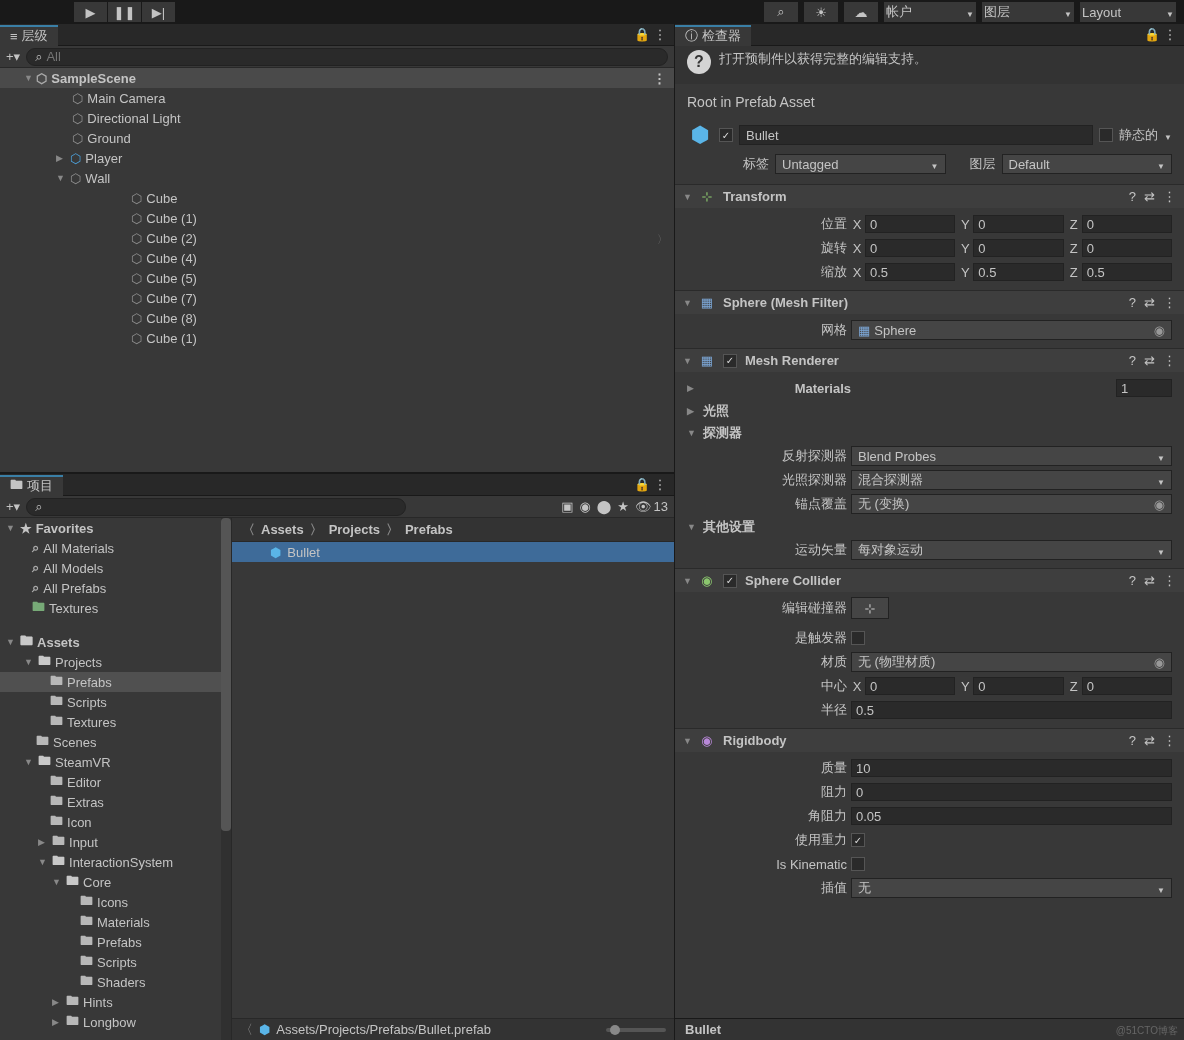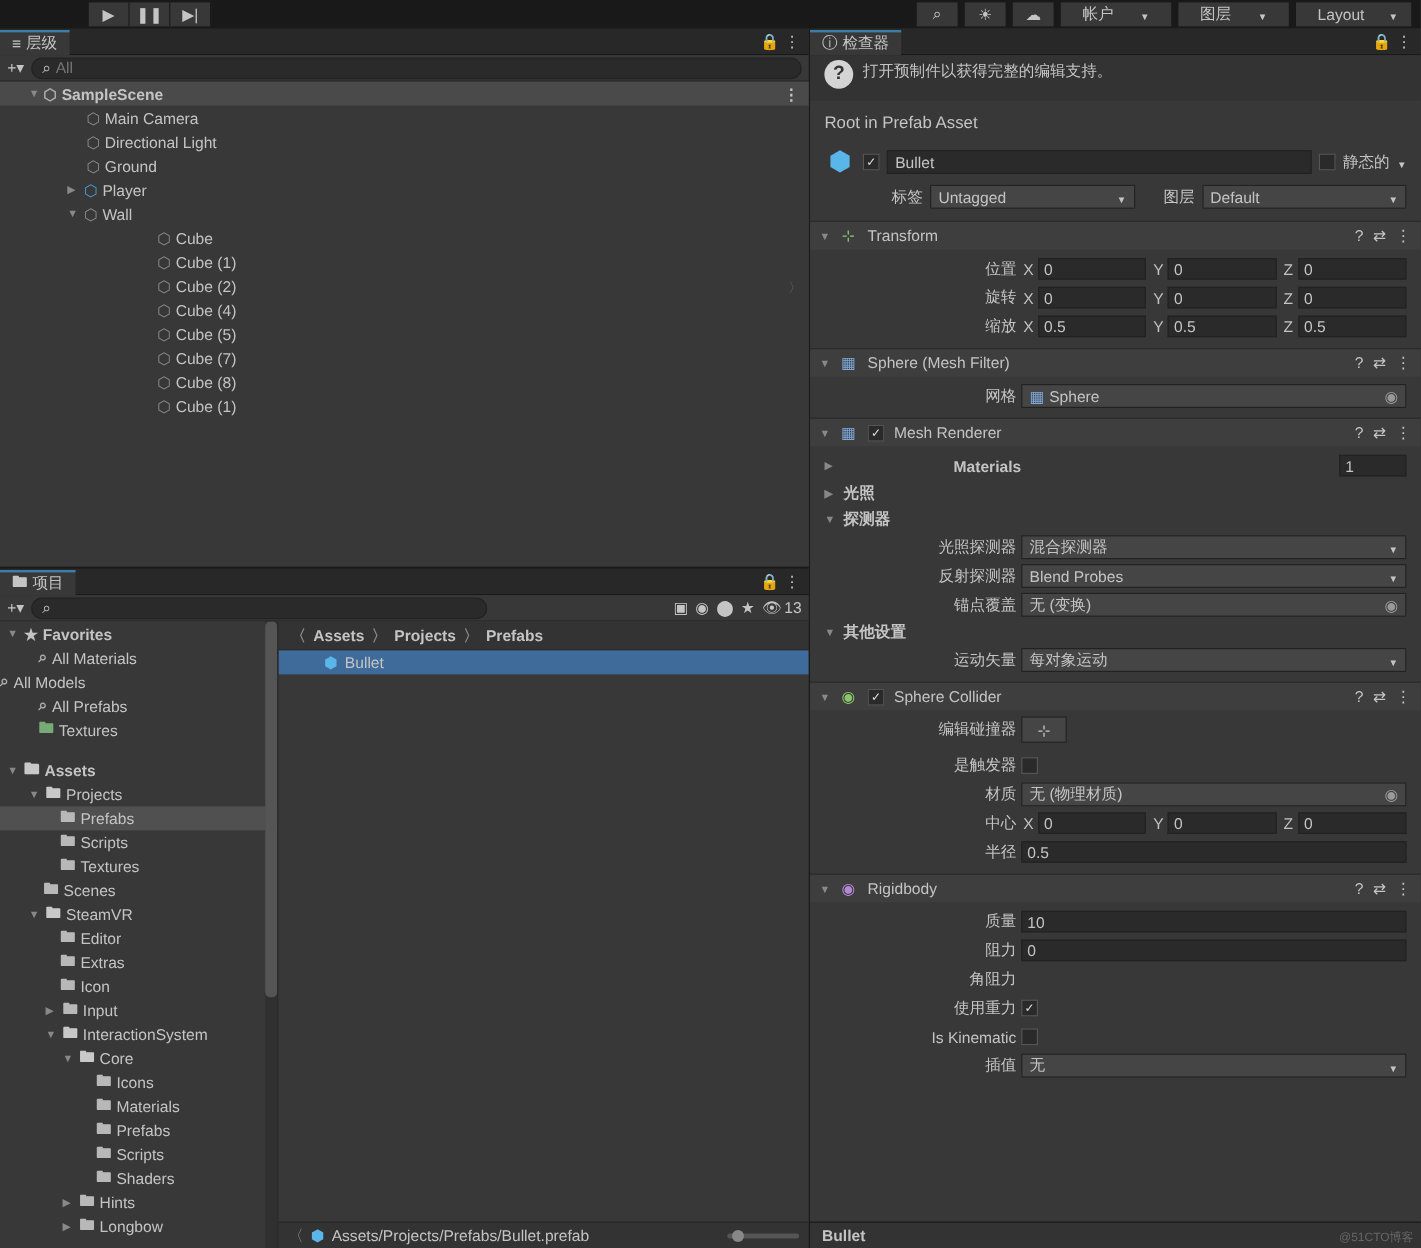--- a/index.html
+++ b/index.html
@@ -3,21 +3,21 @@
 <meta charset="utf-8">
 <style>
 * { margin:0; padding:0; box-sizing:border-box; font-family:Arial,"Microsoft YaHei",sans-serif; font-size:13px; color:#c4c4c4; user-select:none; }
 body { background:#3c3c3c; width:1184px; height:1040px; overflow:hidden; }
 .root { display:flex; flex-direction:column; height:100%; }
 .topbar { height:24px; background:#191919; display:flex; align-items:center; }
 .play-controls { display:flex; margin-left:74px; gap:0; }
 .play-btn { width:34px; height:20px; background:#383838; display:flex; align-items:center; justify-content:center; border-right:1px solid #191919; }
 .top-right { margin-left:auto; display:flex; gap:6px; align-items:center; padding-right:8px; }
 .icon-btn { width:34px; height:20px; background:#383838; display:flex; align-items:center; justify-content:center; }
-.dropdown { height:20px; background:#383838; display:flex; align-items:center; padding:0 18px; gap:20px; }
+.dropdown { height:20px; background:#383838; display:flex; align-items:center; padding:0 2px; gap:20px; }
 .dropdown .arrow { margin-left:auto; }
 .arrow::after { content:"▼"; font-size:8px; color:#c4c4c4; }
 .main { flex:1; display:flex; }
 .left { width:674px; display:flex; flex-direction:column; }
 .right { flex:1; background:#383838; display:flex; flex-direction:column; border-left:1px solid #191919;}
 .panel-tab { height:22px; background:#282828; display:flex; align-items:center; border-bottom:1px solid #191919;}
 .tab { background:#383838; height:21px; padding:0 10px; display:flex; align-items:center; gap:4px; border-top:2px solid #3a7fa6; margin-top:1px;}
 .tab-actions { margin-left:auto; display:flex; gap:2px; padding-right:6px; align-items:center; }
 .tab-actions span { width:16px; text-align:center; }
 .toolbar-row { height:22px; background:#383838; display:flex; align-items:center; padding:0 6px; gap:6px; border-bottom:1px solid #282828;}
@@ -69,21 +69,21 @@
 .chk{width:14px;height:14px;background:#2a2a2a;border:1px solid #555;display:flex;align-items:center;justify-content:center;font-size:10px;}
 .chk.on::after{content:"✓";color:#ddd;}
 .name-input{flex:1;height:20px;background:#2a2a2a;border:1px solid #222;padding:0 6px;display:flex;align-items:center;}
 .obj-row2{display:flex;align-items:center;gap:6px;padding-left:38px;}
 .sel-field{flex:1;height:20px;background:#454545;border:1px solid #222;padding:0 6px;display:flex;align-items:center;}
 .sel-field .arrow{margin-left:auto;}
 .label{width:44px;text-align:right;}
 .comp-header{height:24px;background:#3e3e3e;display:flex;align-items:center;padding:0 8px;gap:8px;border-top:1px solid #2a2a2a;}
 .comp-header .fold{font-size:9px;color:#888;width:8px;}
 .comp-header .cicon{width:16px;height:16px;display:flex;align-items:center;justify-content:center;}
-.comp-header .title{font-weight:normal;text-align:center;}
+.comp-header .title{font-weight:bold;text-align:center;}
 .comp-header .actions{margin-left:auto;display:flex;gap:8px;color:#999;font-size:12px;}
 .comp-body{padding:4px 12px 6px;}
 .prop-row{display:flex;align-items:center;height:24px;gap:4px;}
 .prop-row .plabel{width:160px;text-align:right;}
 .prop-row.indent .plabel{padding-left:18px;}
 .xyz{flex:1;display:flex;gap:4px;}
 .xyz .axis{display:flex;align-items:center;gap:2px;flex:1;}
 .xyz .axis .al{width:12px;text-align:center;}
 .num-input{flex:1;height:18px;background:#2a2a2a;border:1px solid #222;padding:0 4px;display:flex;align-items:center;}
 .obj-field{flex:1;height:20px;background:#454545;border:1px solid #222;padding:0 6px;display:flex;align-items:center;gap:4px;}
@@ -245,21 +245,21 @@
           <div class="proj-left">
             <div class="ptree-row hdr" style="padding-left:6px">
                 <span class="fold">▼</span>
                 <span class="star"></span>
                 <span>Favorites</span>
               </div>
             <div class="ptree-row" style="padding-left:32px">
                 <span class="mag"></span>
                 <span>All Materials</span>
               </div>
-            <div class="ptree-row" style="">
+            <div class="ptree-row" style="padding-left:32px">
                 <span class="mag"></span>
                 <span>All Models</span>
               </div>
             <div class="ptree-row" style="padding-left:32px">
                 <span class="mag"></span>
                 <span>All Prefabs</span>
               </div>
             <div class="ptree-row" style="padding-left:32px">
                 <span style="color:#7a7">🖿</span>
                 <span>Textures</span>
@@ -528,30 +528,30 @@
             </div>
           <div class="sub-header">
               <span class="fold">▶</span>
               <span>光照</span>
             </div>
           <div class="sub-header">
               <span class="fold">▼</span>
               <span>探测器</span>
             </div>
           <div class="prop-row indent">
+              <span class="plabel">反射探测器</span>
+              <div class="sel-field">
+                <span>Blend Probes</span>
+                <span class="arrow"></span>
+              </div>
+            </div>
+          <div class="prop-row indent">
               <span class="plabel">光照探测器</span>
               <div class="sel-field">
                 <span>混合探测器</span>
-                <span class="arrow"></span>
-              </div>
-            </div>
-          <div class="prop-row indent">
-              <span class="plabel">反射探测器</span>
-              <div class="sel-field">
-                <span>Blend Probes</span>
                 <span class="arrow"></span>
               </div>
             </div>
           <div class="prop-row indent">
               <span class="plabel">锚点覆盖</span>
               <div class="obj-field">
                 <span>无 (变换)</span>
                 <span class="tgt">◉</span>
               </div>
             </div>
@@ -633,20 +633,21 @@
           <div class="prop-row">
               <span class="plabel">质量</span>
               <div class="num-input" style="flex:1">10</div>
             </div>
           <div class="prop-row">
               <span class="plabel">阻力</span>
               <div class="num-input" style="flex:1">0</div>
             </div>
           <div class="prop-row">
               <span class="plabel">角阻力</span>
+              <div class="num-input" style="flex:1">0.05</div>
             </div>
           <div class="prop-row">
               <span class="plabel">使用重力</span>
               <div class="chk on"></div>
             </div>
           <div class="prop-row">
               <span class="plabel">Is Kinematic</span>
               <div class="chk"></div>
             </div>
           <div class="prop-row">

